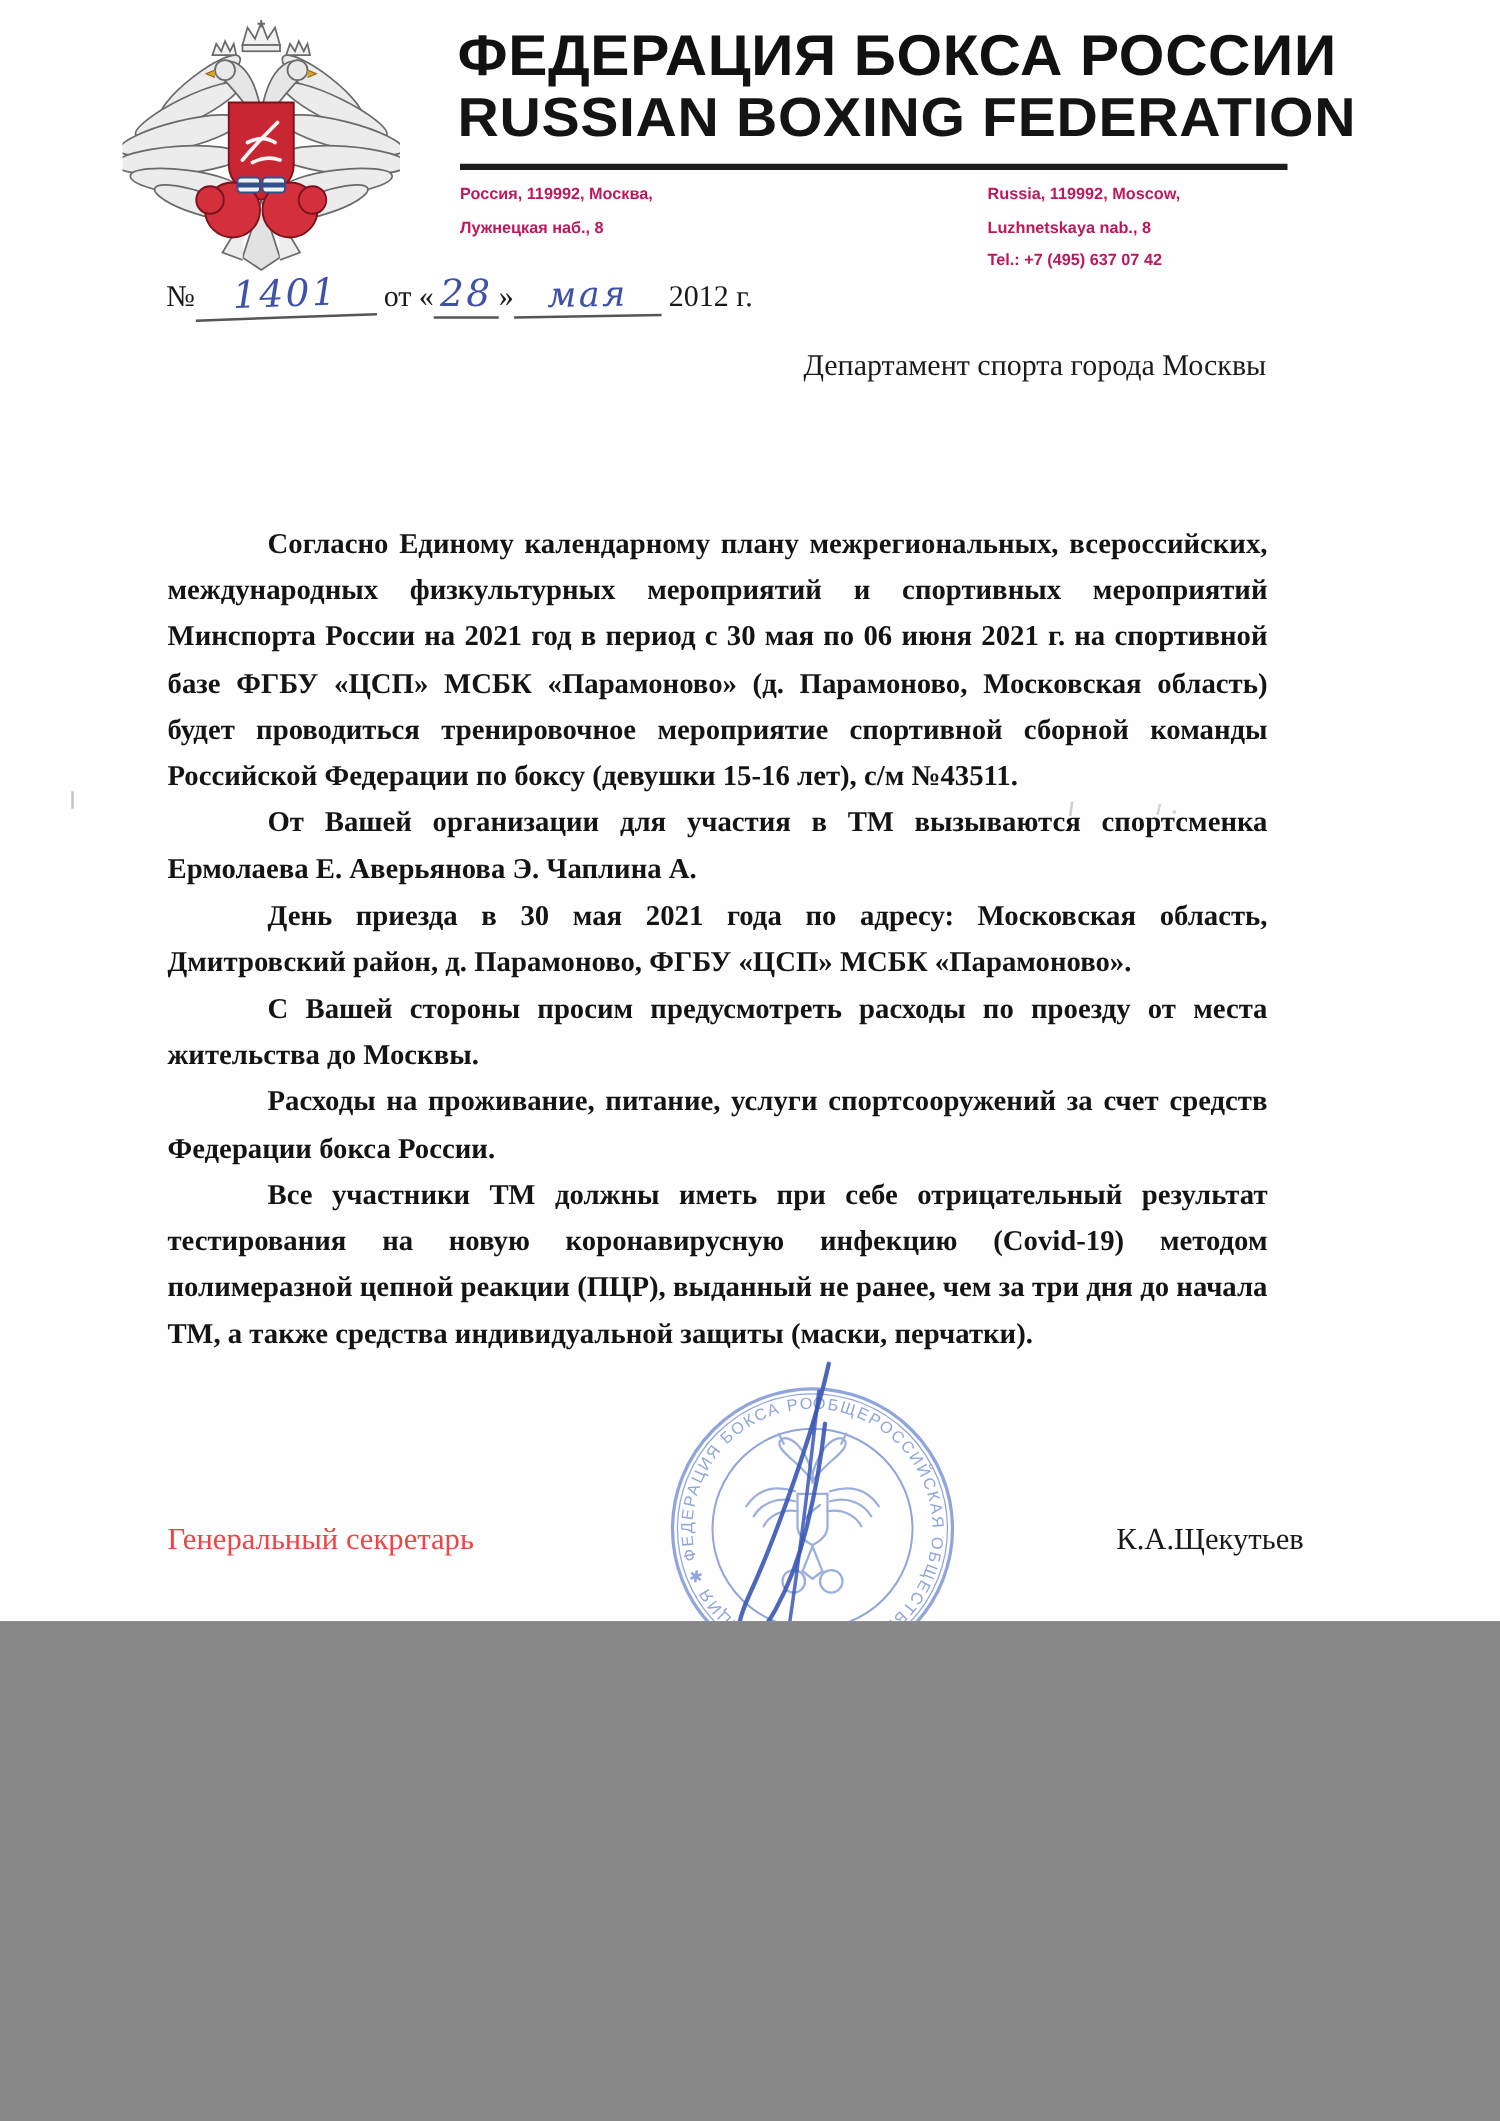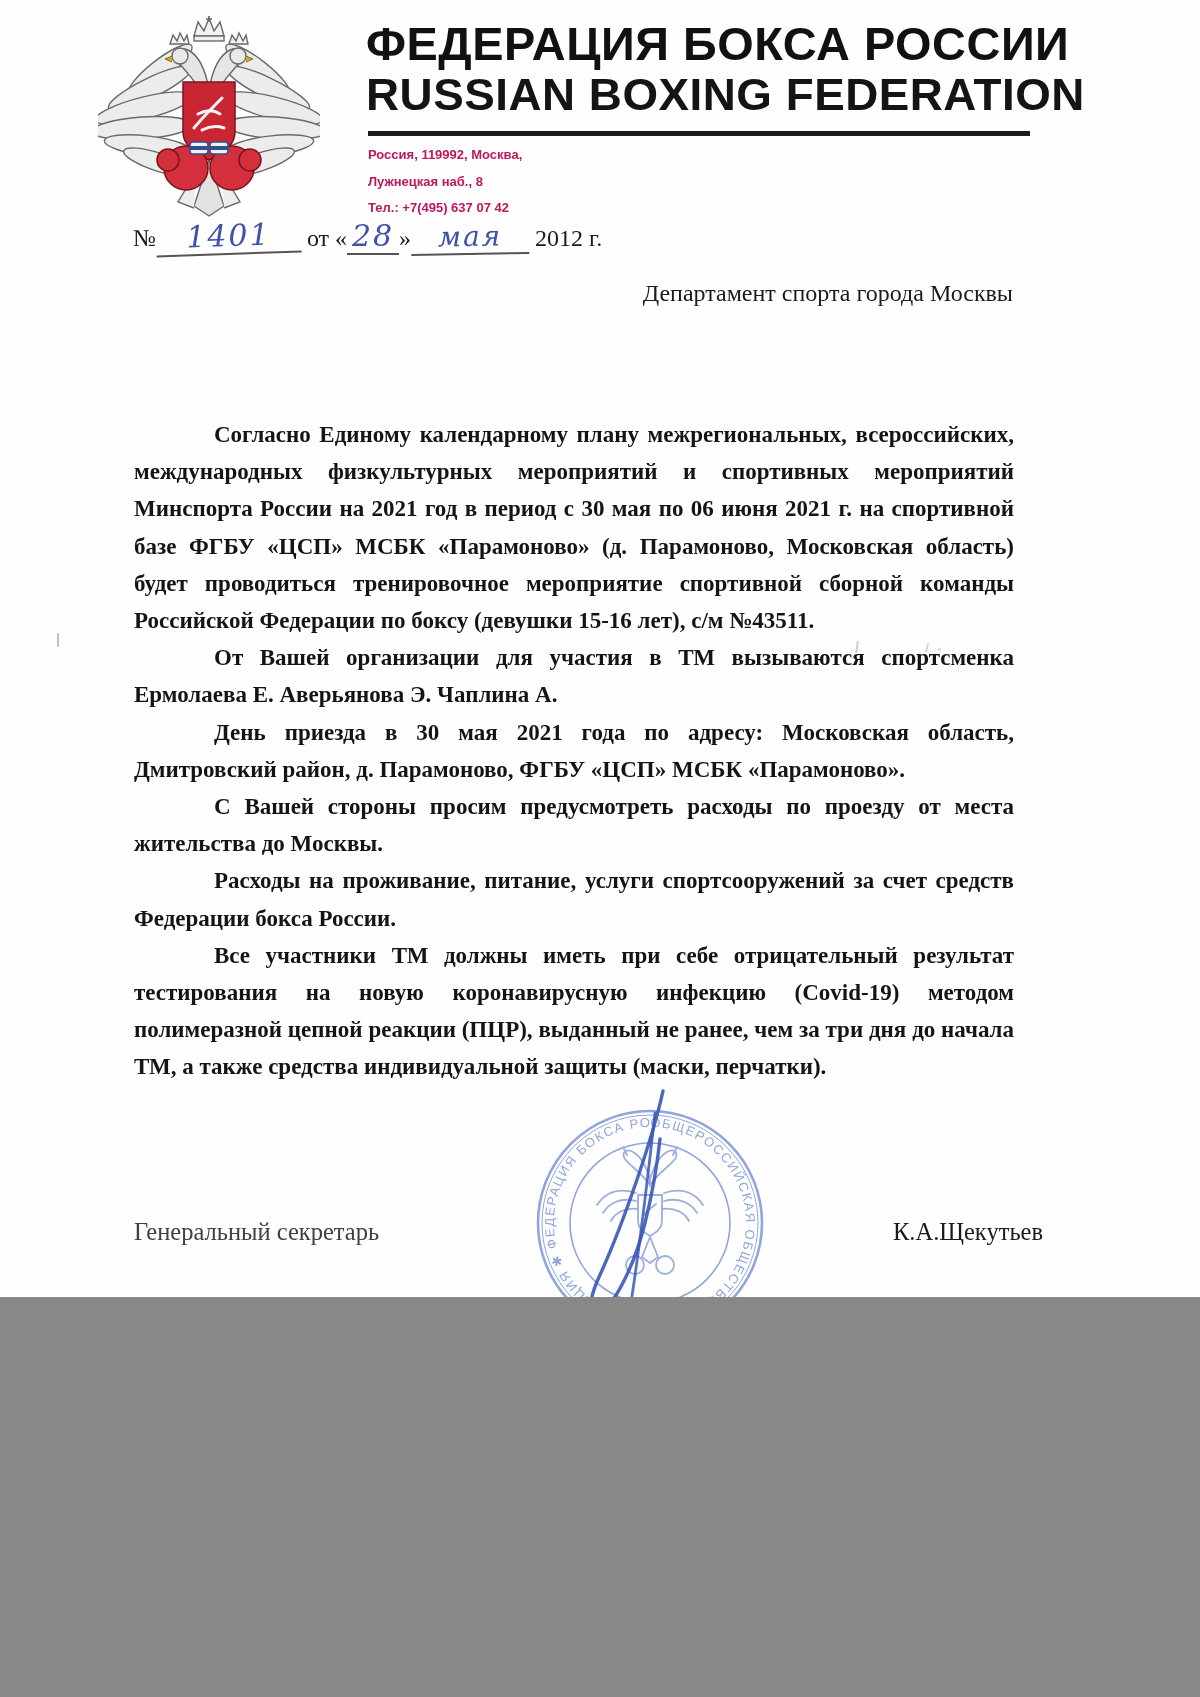--- a/index.html
+++ b/index.html
@@ -46,21 +46,21 @@
   .ref-day{width:52px;text-align:center;}
   .ref-month{width:118px;text-align:center;font-size:28px;transform:rotate(-1deg);}
   
   .addressee{position:absolute;left:0;top:280px;width:1013px;
     text-align:right;font-size:24px;color:#1a1a1a;}
   
   .body-text{position:absolute;left:134px;top:416px;width:880px;
     font-size:23px;line-height:37.2px;text-align:justify;color:#141414;}
   .para{margin:0;text-indent:80px;font-weight:bold;}
   
-  .sig-title{position:absolute;left:134px;top:1218px;font-size:24.5px;color:#404040;font-family:Liberation Serif, serif;}
+  .sig-title{position:absolute;left:134px;top:1218px;font-size:24.5px;color:#ef4444;font-family:Liberation Serif, serif;}
   .sig-name{position:absolute;left:893px;top:1218px;font-size:24.5px;color:#1a1a1a;}
   .stamp-wrap{position:absolute;left:505px;top:1075px;width:300px;height:330px;}
   
   .footer{position:absolute;left:134px;top:1545px;font-size:18px;line-height:25px;color:#222;}
   
   .scan-edge{position:absolute;left:0;top:1687px;width:705px;height:5px;
     background:linear-gradient(to right,#222 0%,#333 55%,rgba(50,50,50,0) 100%);
     clip-path:polygon(0 0,100% 55%,100% 100%,0 100%);}
   .tick-left{position:absolute;left:57px;top:633px;width:2px;height:14px;background:#c4c4c4;}
   .speck-a{position:absolute;left:856px;top:641px;width:2px;height:12px;background:#cfcfcf;transform:rotate(8deg);}
@@ -140,21 +140,25 @@
 
   <div class="head-block">
     <div class="org-ru">ФЕДЕРАЦИЯ БОКСА РОССИИ</div>
     <div class="org-en">RUSSIAN BOXING FEDERATION</div>
   </div>
   <div class="head-rule"></div>
 
   <div class="addr addr-ru">
       <div class="addr-line">Россия, 119992, Москва,</div>
       <div class="addr-line">Лужнецкая наб., 8</div>
-      <div class="addr-line">Тел.: +7(495) 637 07 42</div>
+    </div>
+  <div class="addr addr-en">
+      <div class="addr-line">Russia, 119992, Moscow,</div>
+      <div class="addr-line">Luzhnetskaya nab., 8</div>
+      <div class="addr-line">Tel.: +7 (495) 637 07 42</div>
     </div>
 
   <div class="ref-line">
     <span class="seg">№</span><span class="seg u ref-num hand">1401</span>
     <span class="seg">от «</span><span class="seg u ref-day hand">28</span><span class="seg">»</span><span class="seg u ref-month hand">мая</span>
     <span class="seg">2012 г.</span>
   </div>
 
   <div class="addressee">Департамент спорта города Москвы</div>
 

